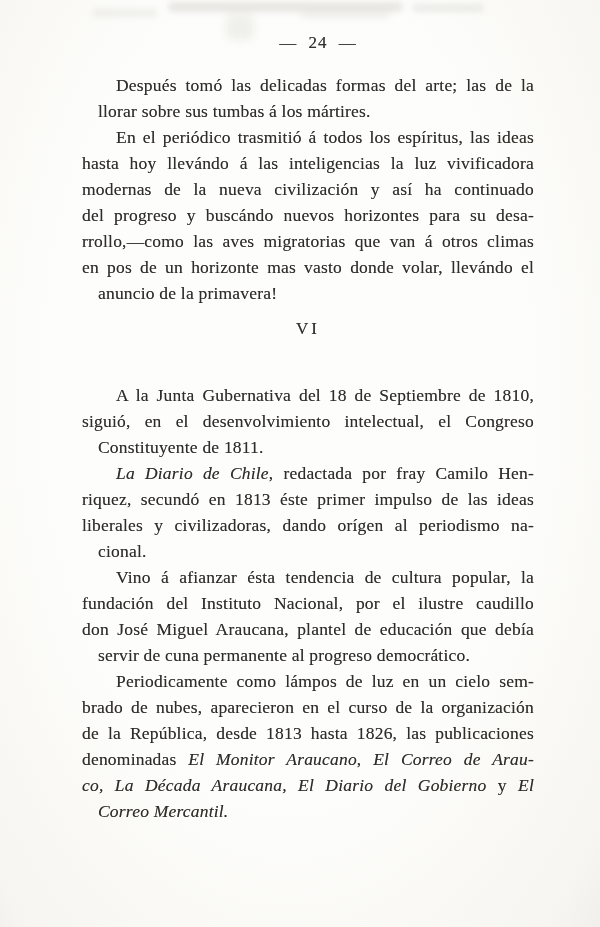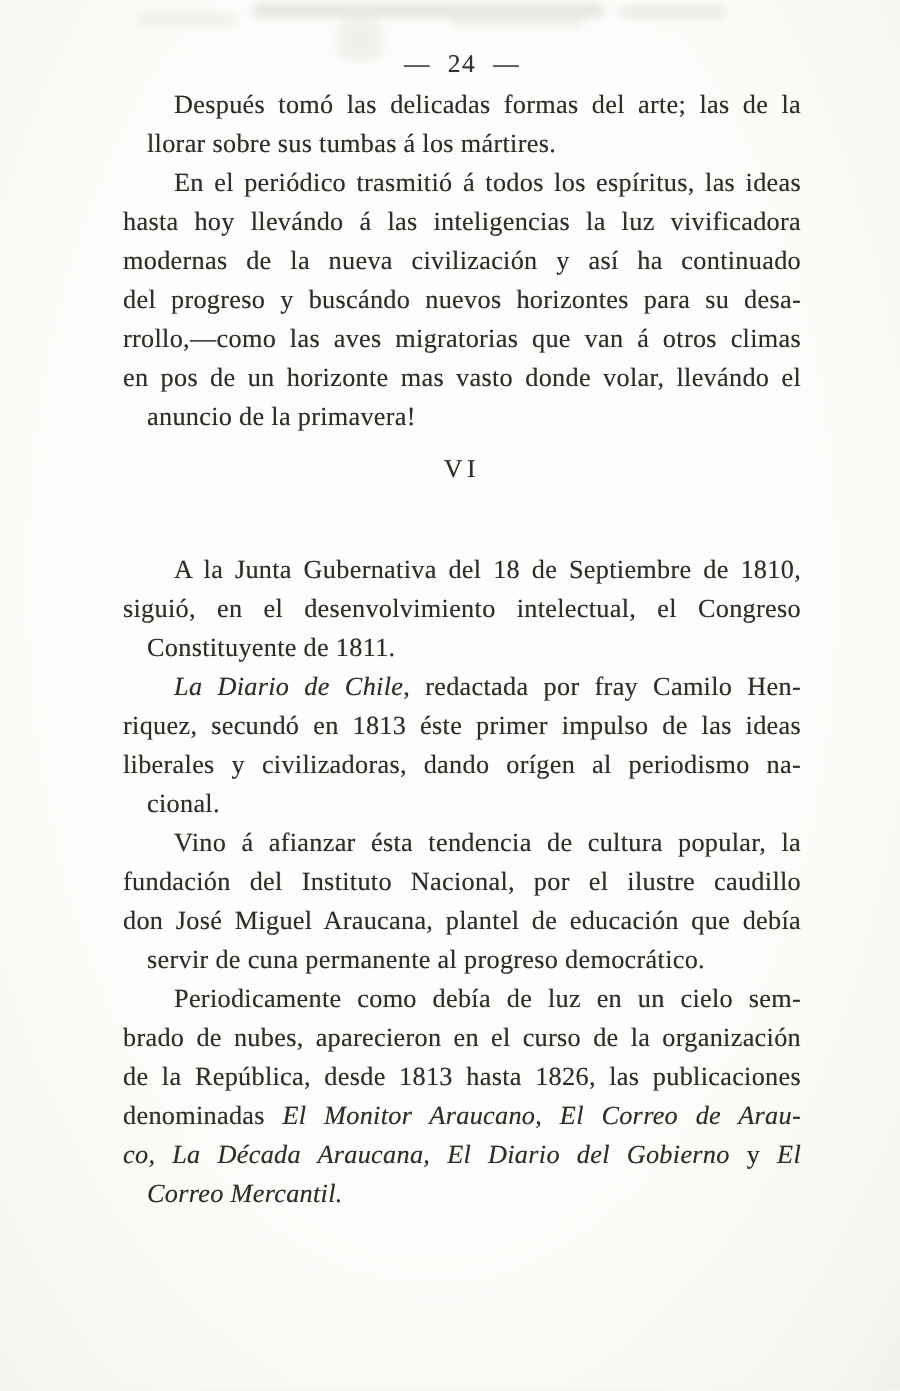--- a/index.html
+++ b/index.html
@@ -30,32 +30,32 @@
   }
   .bm1 { left: 168px; top: 2px;  width: 235px; height: 10px; }
   .bm2 { left: 92px;  top: 9px;  width: 66px;  height: 8px;  background: rgba(118,115,108,0.10); }
   .bm3 { left: 412px; top: 4px;  width: 72px;  height: 8px;  background: rgba(118,115,108,0.12); }
   .bm4 { left: 226px; top: 14px; width: 28px;  height: 26px; background: rgba(118,115,108,0.10); filter: blur(4px); }
   .bm5 { left: 300px; top: 12px; width: 90px;  height: 7px;  background: rgba(118,115,108,0.08); }
 
   .page-number {
     position: absolute;
     top: 33px;
-    left: 82px;
+    left: 92px;
     width: 452px;
     text-align: center;
     font-size: 17px;
     letter-spacing: 1px;
     word-spacing: 6px;
     color: #343230;
     text-shadow: 0 0 0.5px rgba(52, 50, 48, 0.55);
   }
   .text-block {
     position: absolute;
-    top: 56px;
+    top: 72px;
     left: 82px;
     width: 452px;
     font-size: 17.5px;
     line-height: 26px;
     letter-spacing: 0.2px;
     text-shadow: 0 0 0.5px rgba(47, 45, 42, 0.5);
   }
   .paragraph { margin: 0; }
   .line {
     height: 26px;
@@ -115,21 +115,21 @@
         <div class="line"><span>liberales y civilizadoras, dando orígen al periodismo na-</span></div>
         <div class="line plast"><span>cional.</span></div>
       </div>
       <div class="paragraph">
         <div class="line indent"><span>Vino á afianzar ésta tendencia de cultura popular, la</span></div>
         <div class="line"><span>fundación del Instituto Nacional, por el ilustre caudillo</span></div>
         <div class="line"><span>don José Miguel Araucana, plantel de educación que debía</span></div>
         <div class="line plast"><span>servir de cuna permanente al progreso democrático.</span></div>
       </div>
       <div class="paragraph">
-        <div class="line indent"><span>Periodicamente como debía de luz en un cielo sem-</span></div>
+        <div class="line indent"><span>Periodicamente como lámpos de luz en un cielo sem-</span></div>
         <div class="line"><span>brado de nubes, aparecieron en el curso de la organización</span></div>
         <div class="line"><span>de la República, desde 1813 hasta 1826, las publicaciones</span></div>
         <div class="line"><span>denominadas </span><em>El Monitor Araucano</em><span>, </span><em>El Correo de Arau-</em></div>
         <div class="line"><em>co, La Década Araucana, El Diario del Gobierno</em><span> y </span><em>El</em></div>
         <div class="line plast"><em>Correo Mercantil.</em></div>
       </div>
     </div>
 </div>
 
 </body></html>

